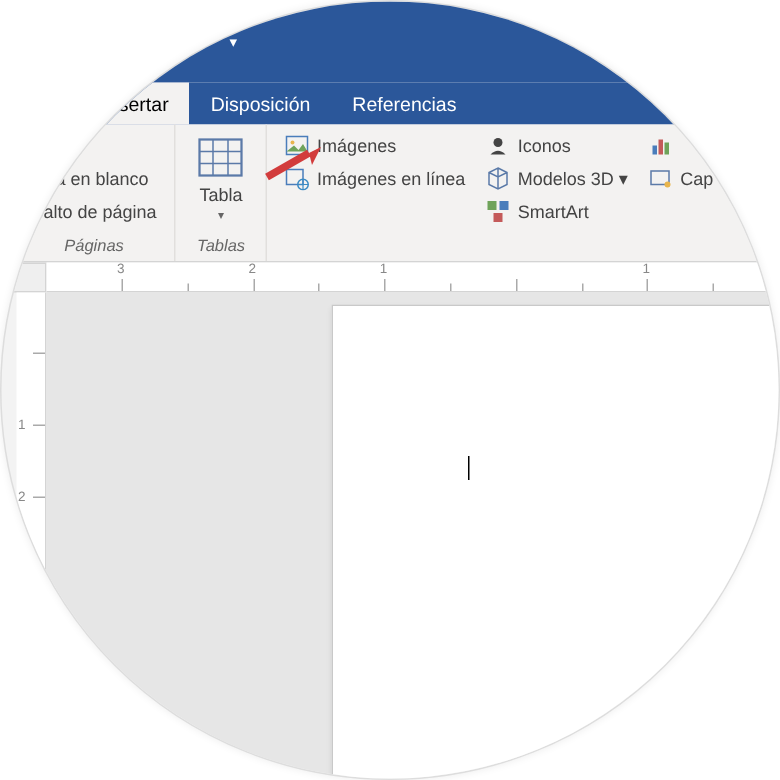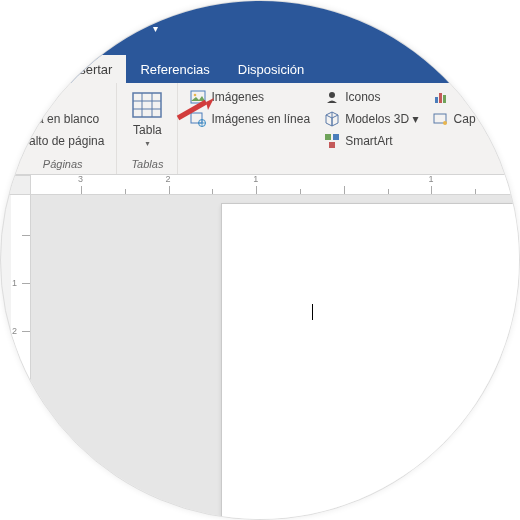--- a/index.html
+++ b/index.html
@@ -3,21 +3,21 @@
 <meta charset="utf-8">
 <style>
   * { box-sizing: border-box; margin: 0; padding: 0; font-family: "Segoe UI", Arial, sans-serif; }
   body { width: 520px; height: 520px; overflow: hidden; position: relative; background: #fff; }
   .viewport { width: 520px; height: 520px; position: relative; border-radius: 50%; overflow: hidden; background: #f3f3f3; border: 1px solid #ddd; box-shadow: 0 0 6px rgba(0,0,0,0.08); }
   .titlebar { position: absolute; top: 0; left: 0; right: 0; height: 54px; background: #2b579a; display: flex; align-items: center; padding-left: 120px; gap: 8px; }
   .titlebar-icon { color: #fff; font-size: 14px; }
   .qat-dropdown { color:#fff; font-size:10px; margin-left:6px; }
   .tabbar { position: absolute; top: 54px; left: 0; right: 0; height: 28px; background: #2b579a; display: flex; align-items: stretch; padding-left: 10px; }
   .tab { color: #fff; font-size: 13px; padding: 0 14px; display: flex; align-items: center; cursor: pointer; white-space: nowrap; }
-  .tab.active { background: #f3f2f1; color: #404040; }
+  .tab.active { background: #f3f2f1; color: #000000; }
   .ribbon { position: absolute; top: 82px; left: 0; right: 0; height: 92px; background: #f3f2f1; border-bottom: 1px solid #d4d4d4; display: flex; padding-left: 8px; }
   .ribbon-group { display: flex; flex-direction: column; padding: 4px 8px 0 8px; border-right: 1px solid #e1dfdd; }
   .ribbon-group-body { flex: 1; display: flex; gap: 6px; }
   .ribbon-group-label { font-size: 11px; color: #666; text-align: center; padding: 2px 0 4px 0; font-style: italic; }
   .vstack { display: flex; flex-direction: column; gap: 2px; }
   .ribbon-item { display: flex; align-items: center; gap: 5px; font-size: 12px; color: #444; padding: 1px 4px; cursor: pointer; white-space: nowrap; height: 20px; }
   .ribbon-big { display: flex; flex-direction: column; align-items: center; gap: 2px; font-size: 12px; color: #444; padding: 2px 6px; cursor: pointer; }
   .ribbon-big svg { width: 32px; height: 32px; }
   .drop-caret { font-size: 8px; color: #666; }
   .icon16 { width: 16px; height: 16px; flex-shrink: 0; }
@@ -46,22 +46,22 @@
           <text x="0" y="14" fill="#fff" font-size="14" font-style="italic">A</text>
           <text x="10" y="8" fill="#fff" font-size="8">^</text>
         </svg>
     </span>
     <span class="qat-dropdown">▾</span>
   </div>
 
   <div class="tabbar">
     <div class="tab partial-left" style="color:#fff">cio</div>
     <div class="tab active">Insertar</div>
+    <div class="tab">Disposición</div>
     <div class="tab">Referencias</div>
-    <div class="tab">Disposición</div>
   </div>
 
   <div class="ribbon">
 
     <div class="ribbon-group">
       <div class="ribbon-group-body">
         <div class="vstack">
           <div class="ribbon-item">
             <span>da ▾</span>
           </div>

